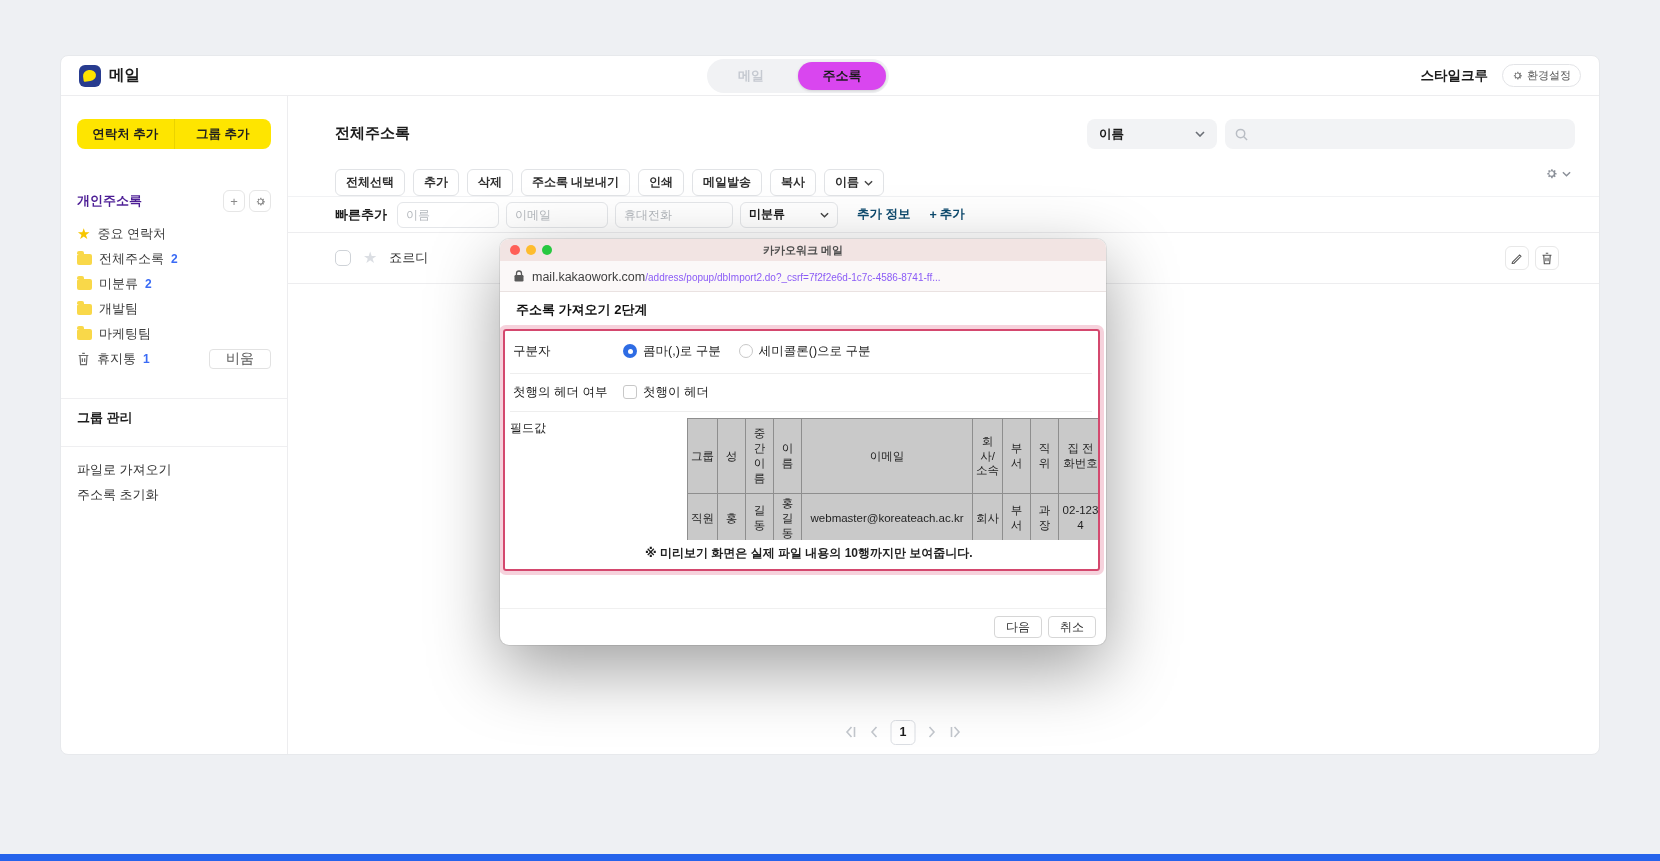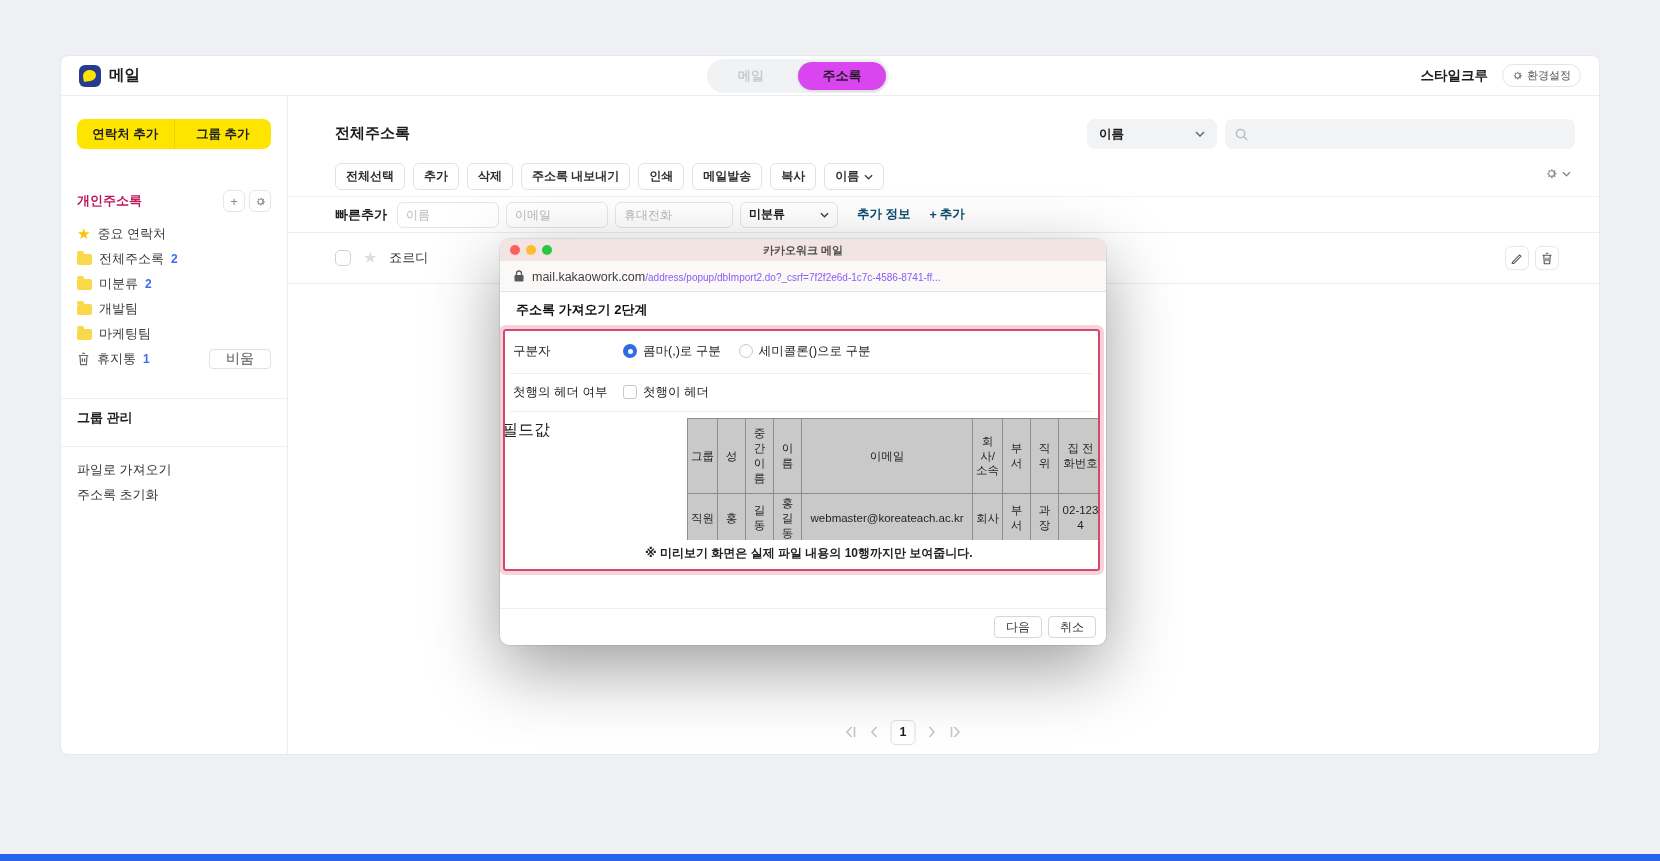--- a/index.html
+++ b/index.html
@@ -29,21 +29,21 @@
               align-items:center; gap:4px; padding:0 9px; font-size:11px; color:#555; }
   .icon-svg { display:inline-block; vertical-align:middle; }
 
   
   .sidebar { position:absolute; left:0; top:40px; bottom:0; width:227px; border-right:1px solid #ededef; }
   .yellow-split { position:absolute; left:16px; right:16px; top:23px; height:30px; background:#fee500;
                   border-radius:8px; display:flex; overflow:hidden; }
   .yellow-half { flex:1; display:flex; align-items:center; justify-content:center; font-size:12.5px; font-weight:bold; color:#1f1f1f; }
   .yellow-half + .yellow-half { border-left:1px solid rgba(0,0,0,.08); }
   .sb-sec { position:absolute; left:16px; right:16px; top:91px; height:28px; display:flex; align-items:center; }
-  .sb-sec-title { font-size:13px; font-weight:bold; color:#be185d; }
+  .sb-sec-title { font-size:13px; font-weight:bold; color:#4c1d95; }
   .sb-sec-btns { margin-left:auto; display:flex; gap:4px; }
   .sq-btn { width:22px; height:22px; border:1px solid #e6e6e6; border-radius:6px; background:#fff; color:#8a8a8a;
             display:flex; align-items:center; justify-content:center; font-size:13px; }
   .sb-item { position:absolute; left:16px; right:16px; height:25px; display:flex; align-items:center; gap:7px;
              font-size:13px; color:#3d3d3d; }
   .count { color:#3a6bf5; font-weight:bold; font-size:12px; }
   .star { color:#f7c600; font-size:15px; line-height:1; }
   .folder { width:15px; height:11px; background:#f9d849; border-radius:2px; position:relative; margin-top:2px; }
   .folder::before { content:""; position:absolute; left:0; top:-3px; width:7px; height:3px; background:#f9d849;
                     border-radius:2px 2px 0 0; }
@@ -58,21 +58,21 @@
   .m-top { position:absolute; left:0; right:0; top:0; height:67px; }
   .m-title { position:absolute; left:47px; top:28px; font-size:15px; font-weight:bold; color:#1c1c1c; }
   .filter-dd { position:absolute; right:382px; top:23px; width:130px; height:30px; background:#f2f3f5; border-radius:8px;
                display:flex; align-items:center; padding:0 12px; font-size:12.5px; font-weight:bold; color:#1c1c1c; }
   .filter-dd .chev { margin-left:auto; }
   .search-box { position:absolute; right:24px; top:23px; width:350px; height:30px; background:#f2f3f5; border-radius:8px;
                 display:flex; align-items:center; padding:0 10px; gap:6px; }
   .search-box input { border:none; background:transparent; outline:none; flex:1; font-size:12.5px; font-family:inherit; }
 
   .m-toolbar { position:absolute; left:0; right:0; top:67px; height:34px; border-bottom:1px solid #f1f2f4;
-               display:flex; align-items:flex-start; padding-left:47px; gap:8px; }
+               display:flex; align-items:flex-end; padding-left:47px; gap:8px;font-family:Liberation Serif, serif; }
   .tb-btn { height:27px; padding:0 10px; border:1px solid #e1e3e6; border-radius:6px; background:#fff;
             font-size:12px; color:#2f2f2f; display:flex; align-items:center; gap:5px; font-weight:bold; }
   .tb-gear { position:absolute; right:28px; top:4px; display:flex; align-items:center; gap:4px; color:#8a8f98; }
 
   .m-quick { position:absolute; left:0; right:0; top:101px; height:36px; border-bottom:1px solid #ededef;
              display:flex; align-items:center; padding-left:47px; gap:7px; }
   .q-label { font-size:13px; font-weight:bold; color:#1c1c1c; width:55px; }
   .q-input { width:102px; height:26px; border:1px solid #e4e6e9; border-radius:6px; padding:0 8px; font-size:12px;
              font-family:inherit; outline:none; color:#333; }
   .q-input::placeholder { color:#b4b8bd; }
@@ -112,21 +112,21 @@
   .pp-row2 { position:absolute; left:0; right:8px; top:134px; height:38px; display:flex; align-items:center; }
   .pp-label { width:123px; padding-left:13px; font-size:12.5px; color:#222; flex:none; }
   .pp-div { position:absolute; left:10px; right:14px; height:1px; background:#eeeeee; }
   .radio-grp { display:flex; align-items:center; gap:18px; }
   .radio-opt, .chk-opt { display:flex; align-items:center; gap:6px; font-size:12.5px; color:#222; }
   .radio { width:14px; height:14px; border-radius:50%; }
   .radio.on { background:#2e6ce4; position:relative; }
   .radio.on::after { content:""; position:absolute; left:4.5px; top:4.5px; width:5px; height:5px; border-radius:50%; background:#fff; }
   .radio.off { border:1.5px solid #c8c8c8; background:#fff; }
   .pp-chk { width:14px; height:14px; border:1.5px solid #c8c8c8; border-radius:3px; background:#fff; }
-  .pp-field-label { position:absolute; left:2px; top:181px; font-size:16px; color:#222; }
+  .pp-field-label { position:absolute; left:10px; top:181px; font-size:12px; color:#222; }
   .tbl-clip { position:absolute; left:187px; top:179px; width:412px; height:122px; overflow:hidden; }
   table.preview { border-collapse:collapse; table-layout:fixed; width:415px; background:#c9c9c9; }
   table.preview th, table.preview td { border:1px solid #8e8e8e; font-size:11.5px; font-weight:normal; color:#1f1f1f;
        text-align:center; vertical-align:middle; padding:2px 3px; line-height:1.3; word-break:break-all; background:#c9c9c9; }
   table.preview th { height:75px; }
   td.email, th.email { word-break:normal; white-space:nowrap; }
   .pp-note { position:absolute; left:145px; top:306px; font-size:12px; font-weight:bold; color:#1f1f1f; }
   .pink-box { position:absolute; left:3px; top:90px; width:597px; height:242px; border:2px solid #d4486e;
               border-radius:3px; box-shadow:0 0 0 4px rgba(222,93,128,.28); pointer-events:none; z-index:5; }
   .pp-footer { position:absolute; left:0; right:0; bottom:0; height:37px; border-top:1px solid #f0f0f0;

